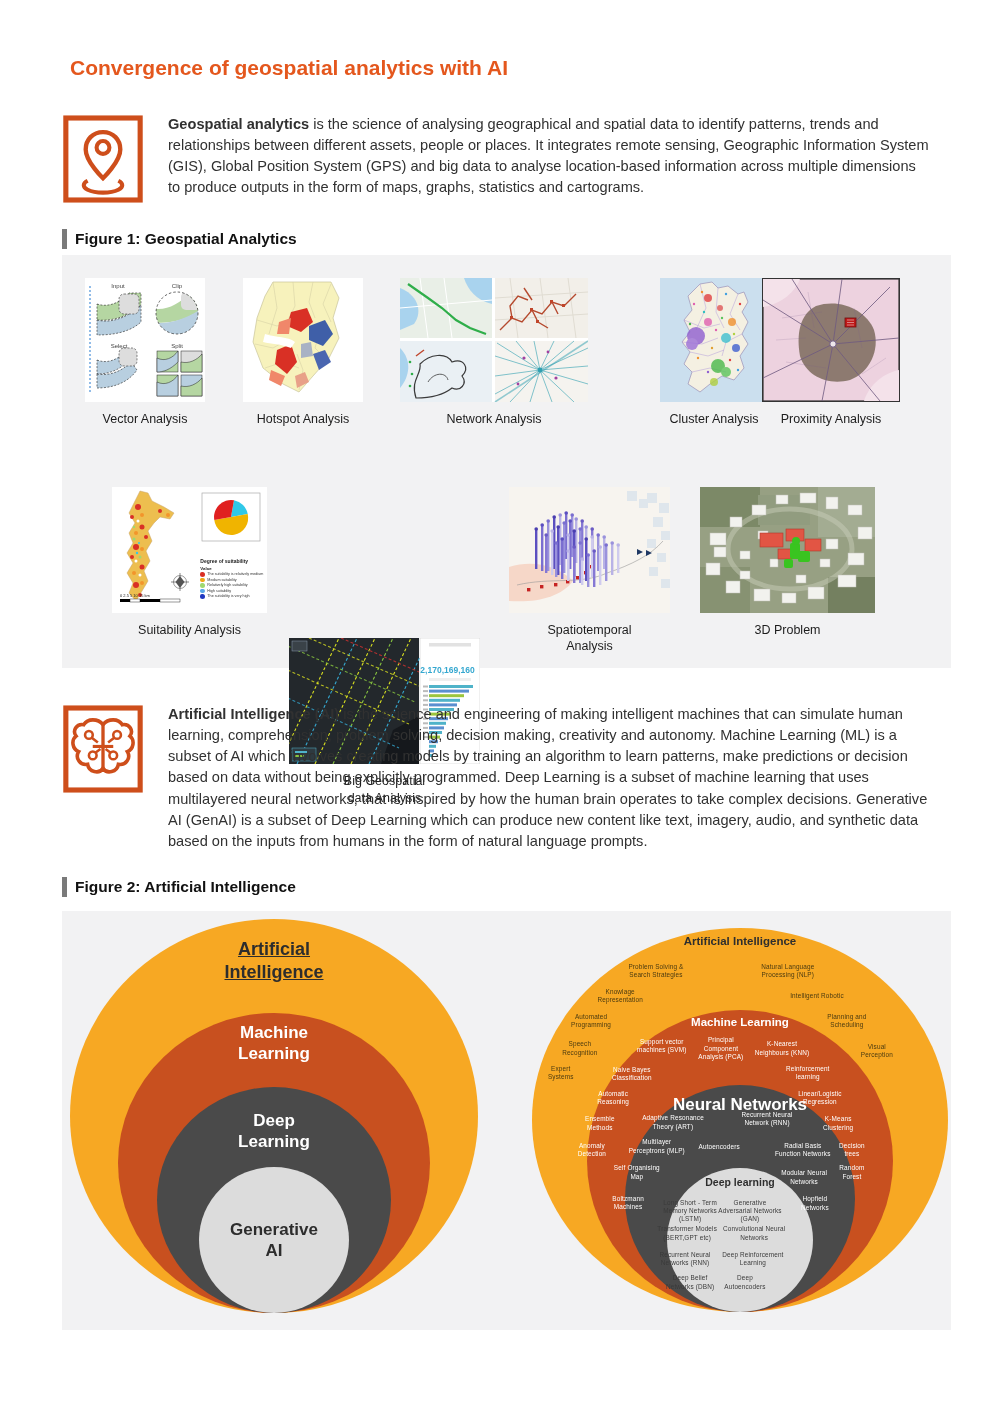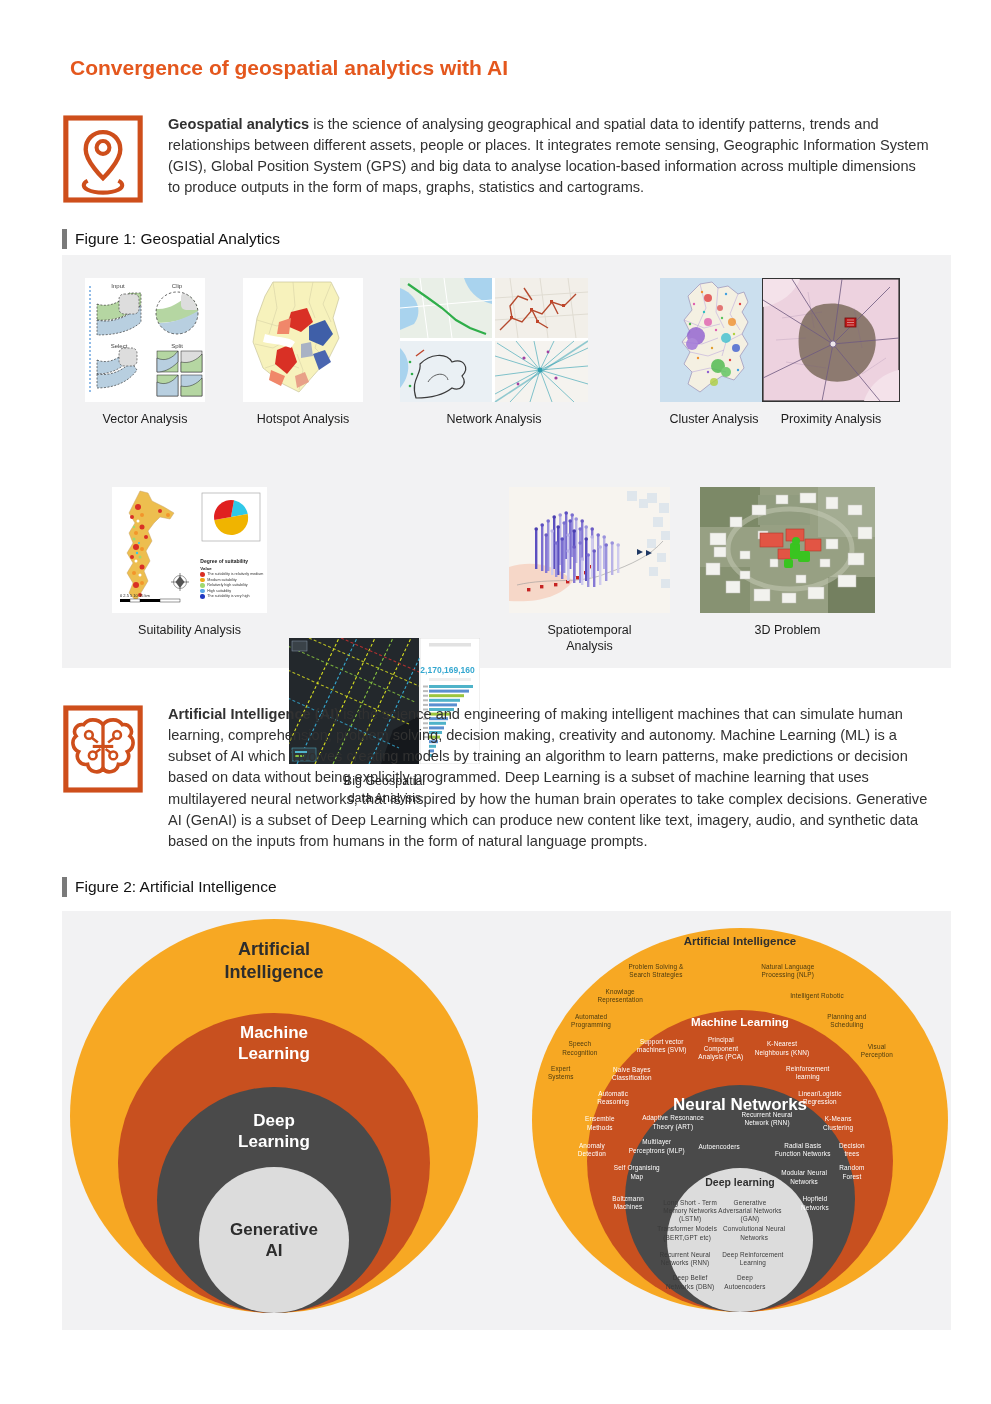--- a/index.html
+++ b/index.html
@@ -4,21 +4,21 @@
 <style>
   html,body{margin:0;padding:0;background:#fff;}
   body{width:991px;height:1404px;position:relative;font-family:"Liberation Sans",sans-serif;color:#303030;}
 
   
   .page-title{position:absolute;left:62px;top:48px;font-size:21px;font-weight:bold;color:#E4571D;margin:8px;}
   .intro{position:absolute;left:62px;width:868px;display:flex;gap:24px;}
   .icon-box{flex:0 0 82px;width:82px;height:90px;}
   .icon-box svg{width:82px;height:90px;}
   .body-text{margin:0;font-size:14.6px;line-height:1.45;color:#313131;}
-  .fig-heading{position:absolute;left:62px;display:flex;align-items:center;gap:8px;font-size:15.5px;font-weight:normal;color:#111;}
+  .fig-heading{position:absolute;left:62px;display:flex;align-items:center;gap:8px;font-size:15.5px;font-weight:bold;color:#111;}
   .fig-heading .bar{display:inline-block;width:5px;height:20px;background:#7a7a7a;}
 
   
   .panel{position:absolute;left:62px;width:889px;background:#F2F2F3;}
   #panel1{top:255px;height:413px;}
   #panel2{top:911px;height:419px;}
 
   
   .tile{position:absolute;text-align:center;margin:0;}
   .tile .art{width:100%;display:block;background:#fff;}
@@ -33,21 +33,21 @@
   .biggeo-num{position:absolute;right:2%;top:16%;width:30%;text-align:center;font-size:8.5px;font-weight:bold;color:#35A8D0;}
 
   
   .venn-left{position:absolute;left:8px;top:8px;width:408px;height:394px;}
   .vcircle{position:absolute;left:50%;bottom:0;transform:translateX(-50%);border-radius:50%;}
   .vc-ai{width:408px;height:394px;background:#F7A823;}
   .vc-ml{width:312px;height:300px;background:#C8501F;}
   .vc-dl{width:234px;height:226px;background:#4A4A4A;}
   .vc-gen{width:150px;height:146px;background:#DCDCDC;}
   .vlabel{position:absolute;left:50%;transform:translateX(-50%);text-align:center;font-weight:bold;white-space:pre-line;line-height:1.25;}
-  .vl-ai{top:19px;font-size:18px;color:#2d2d2d;width:220px;}
+  .vl-ai{top:19px;font-size:18px;color:#2d2d2d;width:220px;text-decoration:underline;}
   .vl-ml{top:9px;font-size:17px;color:#fff;width:180px;}
   .vl-dl{top:23px;font-size:17px;color:#fff;width:160px;}
   .vl-gen{top:50%;transform:translate(-50%,-50%);font-size:17px;color:#2d2d2d;width:140px;}
 
   
   .venn-right{position:absolute;left:470px;top:17px;width:416px;height:384px;}
   .rcircle{position:absolute;left:50%;bottom:0;transform:translateX(-50%);border-radius:50%;}
   .rc-ai{width:416px;height:384px;background:#F7A823;}
   .rc-ml{width:306px;height:302px;background:#C8501F;}
   .rc-nn{width:230px;height:227px;background:#4A4A4A;}

